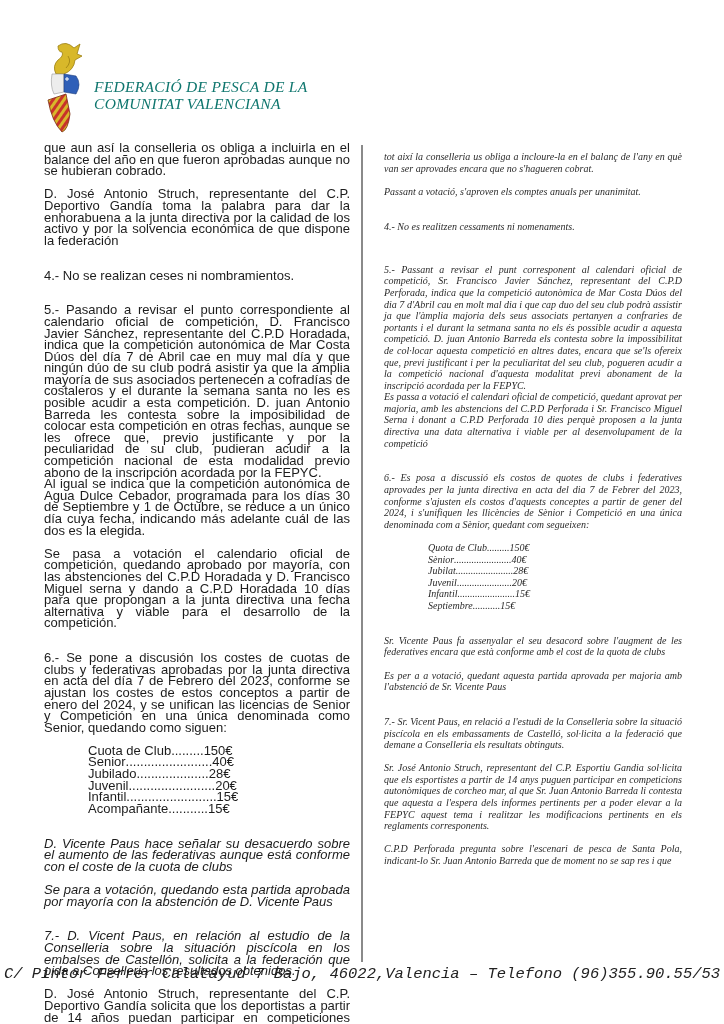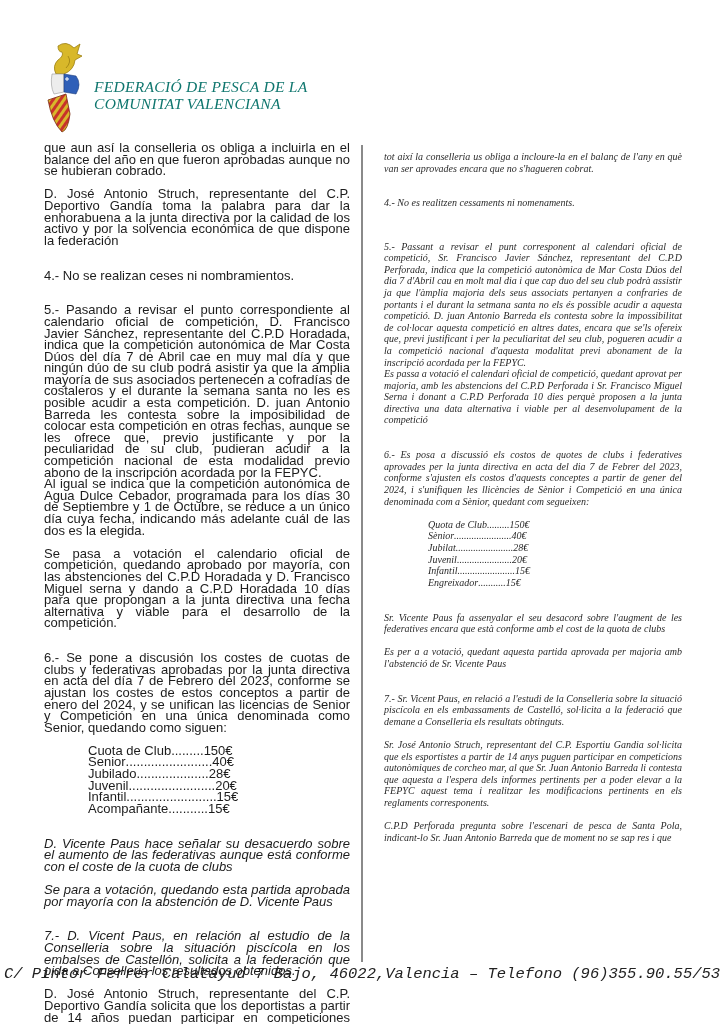--- a/index.html
+++ b/index.html
@@ -98,20 +98,21 @@
   <p class="ital">D. Vicente Paus hace señalar su desacuerdo sobre el aumento de las federativas aunque está conforme con el coste de la cuota de clubs</p>
   <p class="ital">Se para a votación, quedando esta partida aprobada por mayoría con la abstención de D. Vicente Paus</p>
   <div class="gap"></div>
   <p class="ital">7.- D. Vicent Paus, en relación al estudio de la Conselleria sobre la situación piscícola en los embalses de Castellón, solicita a la federación que pida a Conselleria los resultados obtenidos.</p>
   <p>D. José Antonio Struch, representante del C.P. Deportivo Gandía solicita que los deportistas a partir de 14 años puedan participar en competiciones autonómicas de corcheo mar, a lo que D. Juan Antonio Barreda le contesta que esta a la espera de los informes pertinentes para poder elevar a la FEPYC este tema y realizar las modificaciones pertinentes en los reglamentos correspondientes.</p>
   <p>C.P.D Horadada pregunta sobre el escenario de pesca de Santa Pola, indicándolo D. Juan Antonio Barreda que de momento no se sabe nada y</p>
 </div>
 
 <div class="col col-right">
   <p>tot així la conselleria us obliga a incloure-la en el balanç de l'any en què van ser aprovades encara que no s'hagueren cobrat.</p>
+  <p>Passant a votació, s'aproven els comptes anuals per unanimitat.</p>
   <div class="gap"></div>
   <p>4.- No es realitzen cessaments ni nomenaments.</p>
   <div class="gap2"></div>
   <p style="margin-bottom:0">5.- Passant a revisar el punt corresponent al calendari oficial de competició, Sr. Francisco Javier Sánchez, representant del C.P.D Perforada, indica que la competició autonòmica de Mar Costa Dúos del dia 7 d'Abril cau en molt mal dia i que cap duo del seu club podrà assistir ja que l'àmplia majoria dels seus associats pertanyen a confraries de portants i el durant la setmana santa no els és possible acudir a aquesta competició. D. juan Antonio Barreda els contesta sobre la impossibilitat de col·locar aquesta competició en altres dates, encara que se'ls ofereix que, previ justificant i per la peculiaritat del seu club, pogueren acudir a la competició nacional d'aquesta modalitat previ abonament de la inscripció acordada per la FEPYC.</p>
   <p>Es passa a votació el calendari oficial de competició, quedant aprovat per majoria, amb les abstencions del C.P.D Perforada i Sr. Francisco Miguel Serna i donant a C.P.D Perforada 10 dies perquè proposen a la junta directiva una data alternativa i viable per al desenvolupament de la competició</p>
   <div class="gap"></div>
   <p>6.- Es posa a discussió els costos de quotes de clubs i federatives aprovades per la junta directiva en acta del dia 7 de Febrer del 2023, conforme s'ajusten els costos d'aquests conceptes a partir de gener del 2024, i s'unifiquen les llicències de Sènior i Competició en una única denominada com a Sènior, quedant com segueixen:</p>
   <div class="fees">
     <div class="fee-row">
         <span>Quota de Club</span>
@@ -132,21 +133,21 @@
         <span>Juvenil</span>
         <span> ......................</span>
         <span> 20€</span>
       </div>
     <div class="fee-row">
         <span>Infantil</span>
         <span> .......................</span>
         <span> 15€</span>
       </div>
     <div class="fee-row">
-        <span>Engreixador</span>
+        <span>Septiembre</span>
         <span> ...........</span>
         <span> 15€</span>
       </div>
   </div>
   <div class="gap"></div>
   <p>Sr. Vicente Paus fa assenyalar el seu desacord sobre l'augment de les federatives encara que està conforme amb el cost de la quota de clubs</p>
   <p>Es per a a votació, quedant aquesta partida aprovada per majoria amb l'abstenció de Sr. Vicente Paus</p>
   <div class="gap"></div>
   <p>7.- Sr. Vicent Paus, en relació a l'estudi de la Conselleria sobre la situació piscícola en els embassaments de Castelló, sol·licita a la federació que demane a Conselleria els resultats obtinguts.</p>
   <p>Sr. José Antonio Struch, representant del C.P. Esportiu Gandia sol·licita que els esportistes a partir de 14 anys puguen participar en competicions autonòmiques de corcheo mar, al que Sr. Juan Antonio Barreda li contesta que aquesta a l'espera dels informes pertinents per a poder elevar a la FEPYC aquest tema i realitzar les modificacions pertinents en els reglaments corresponents.</p>

